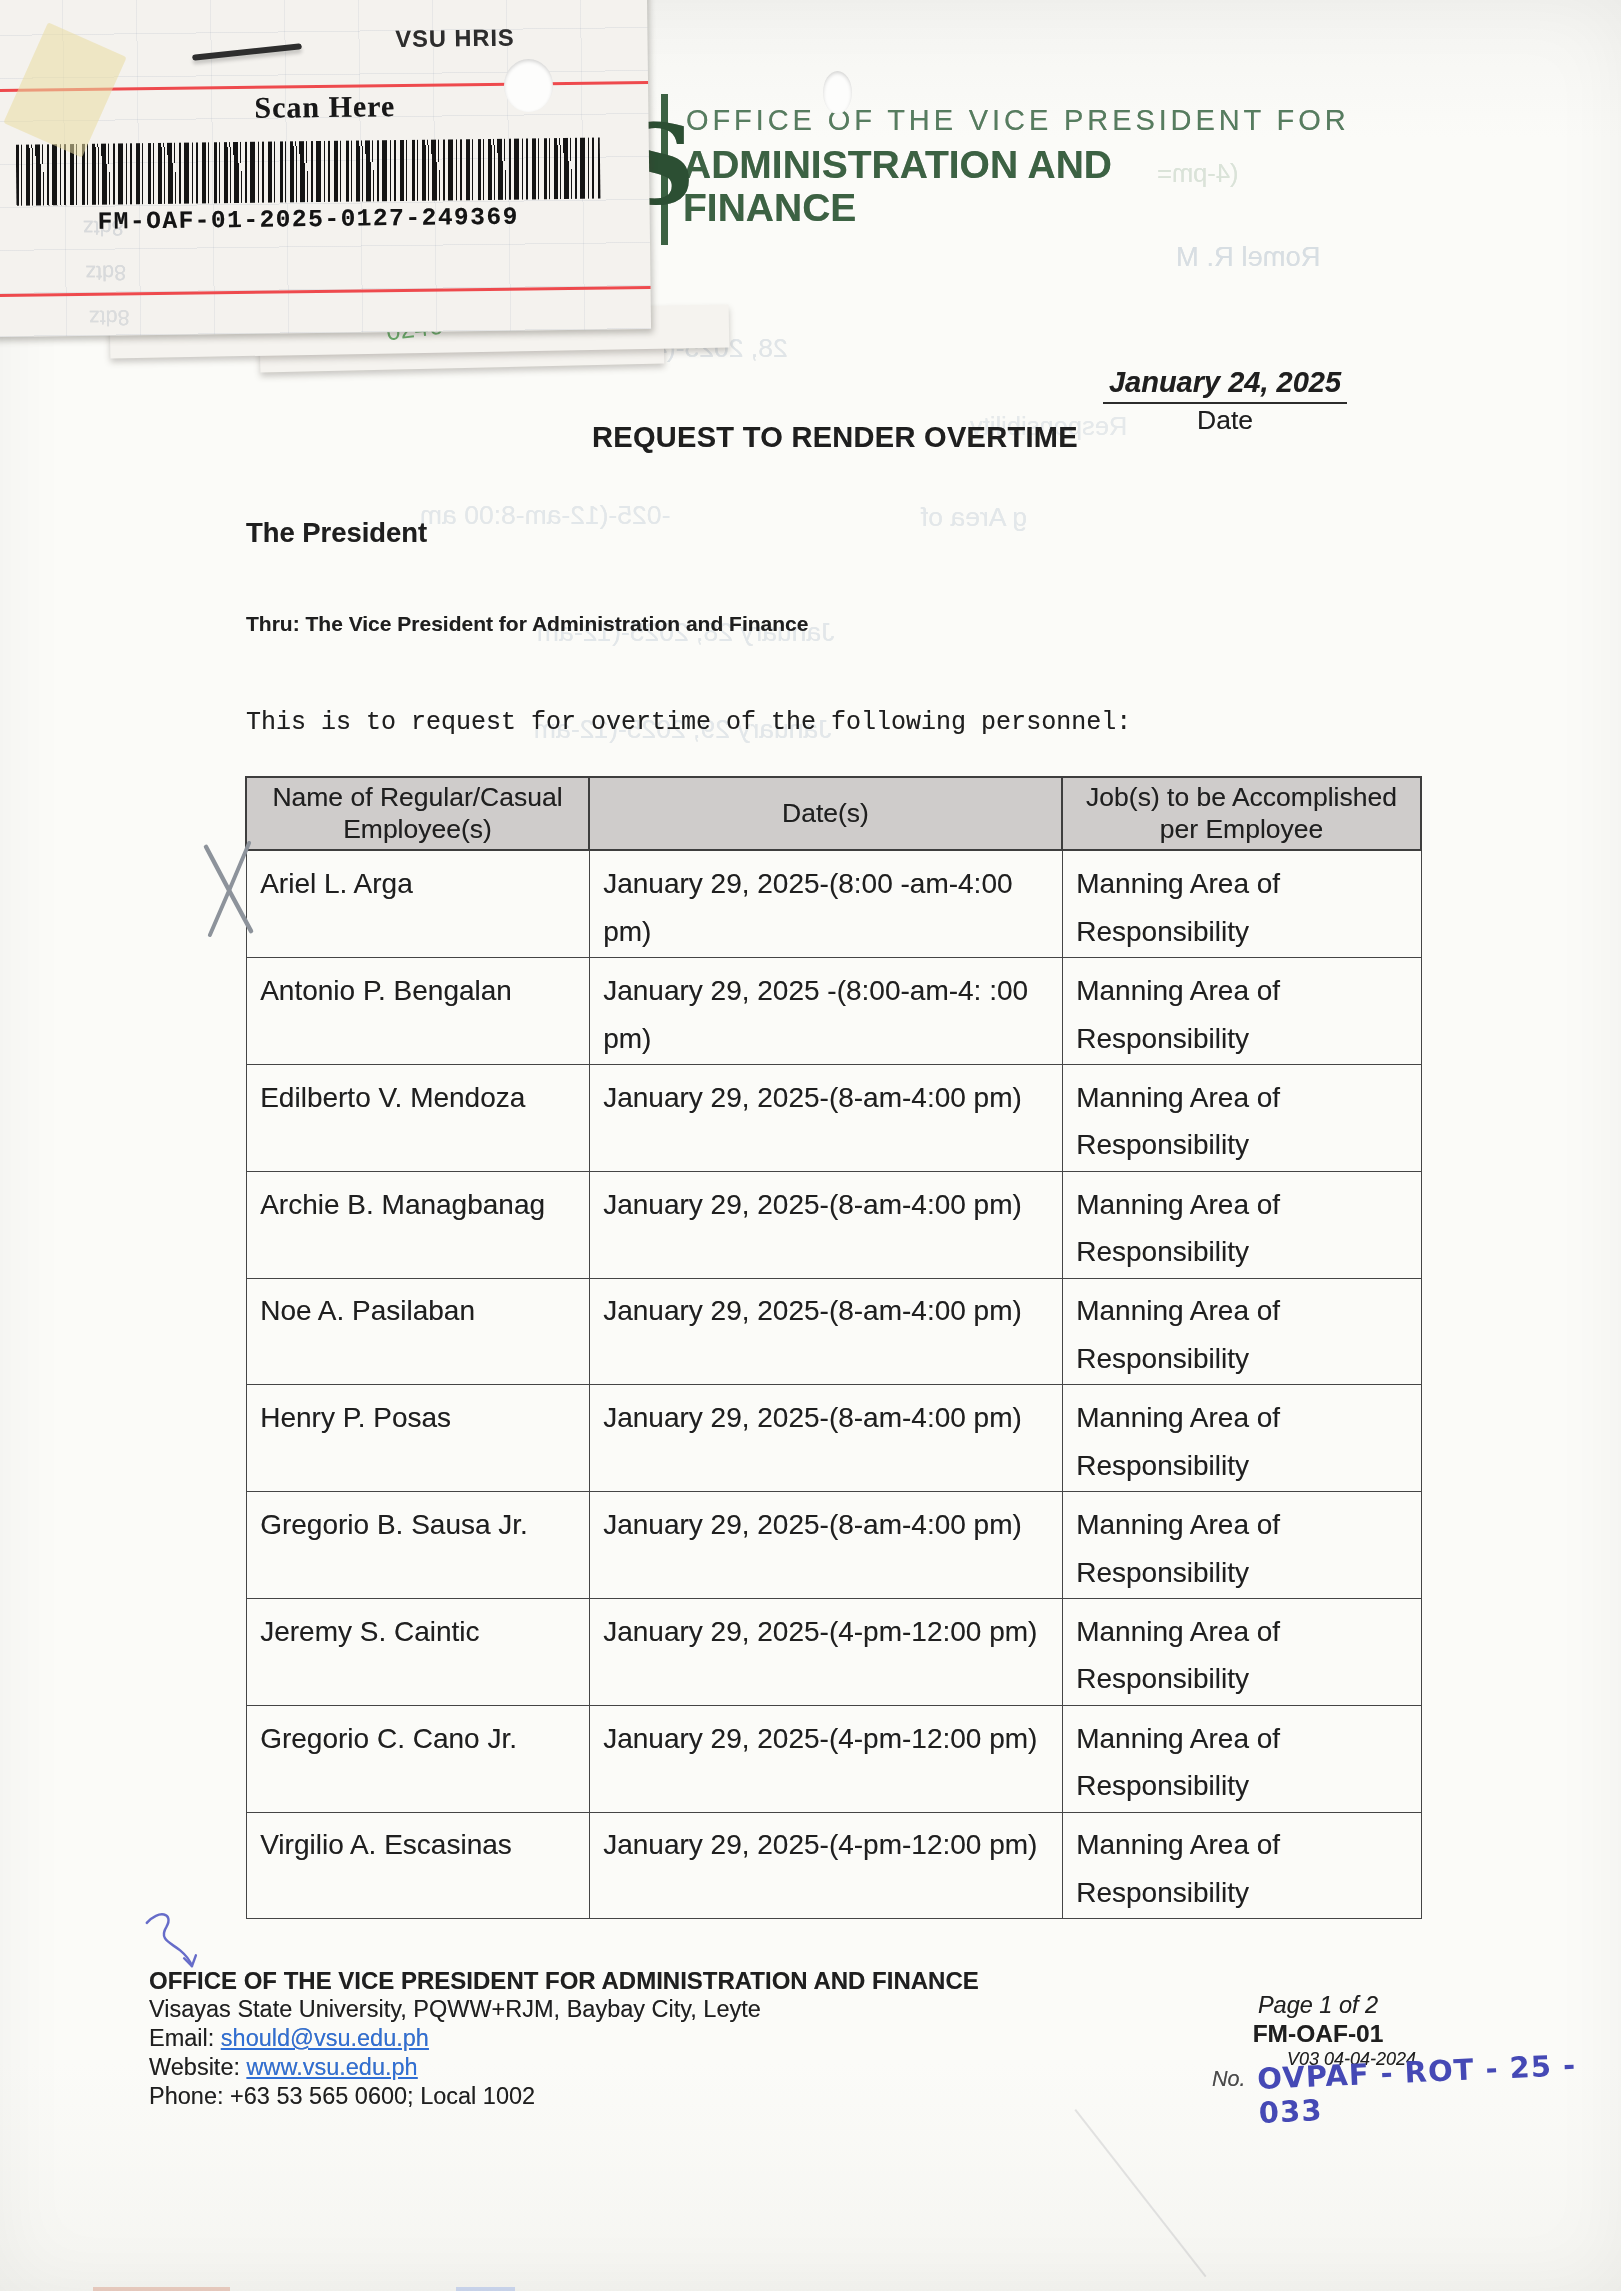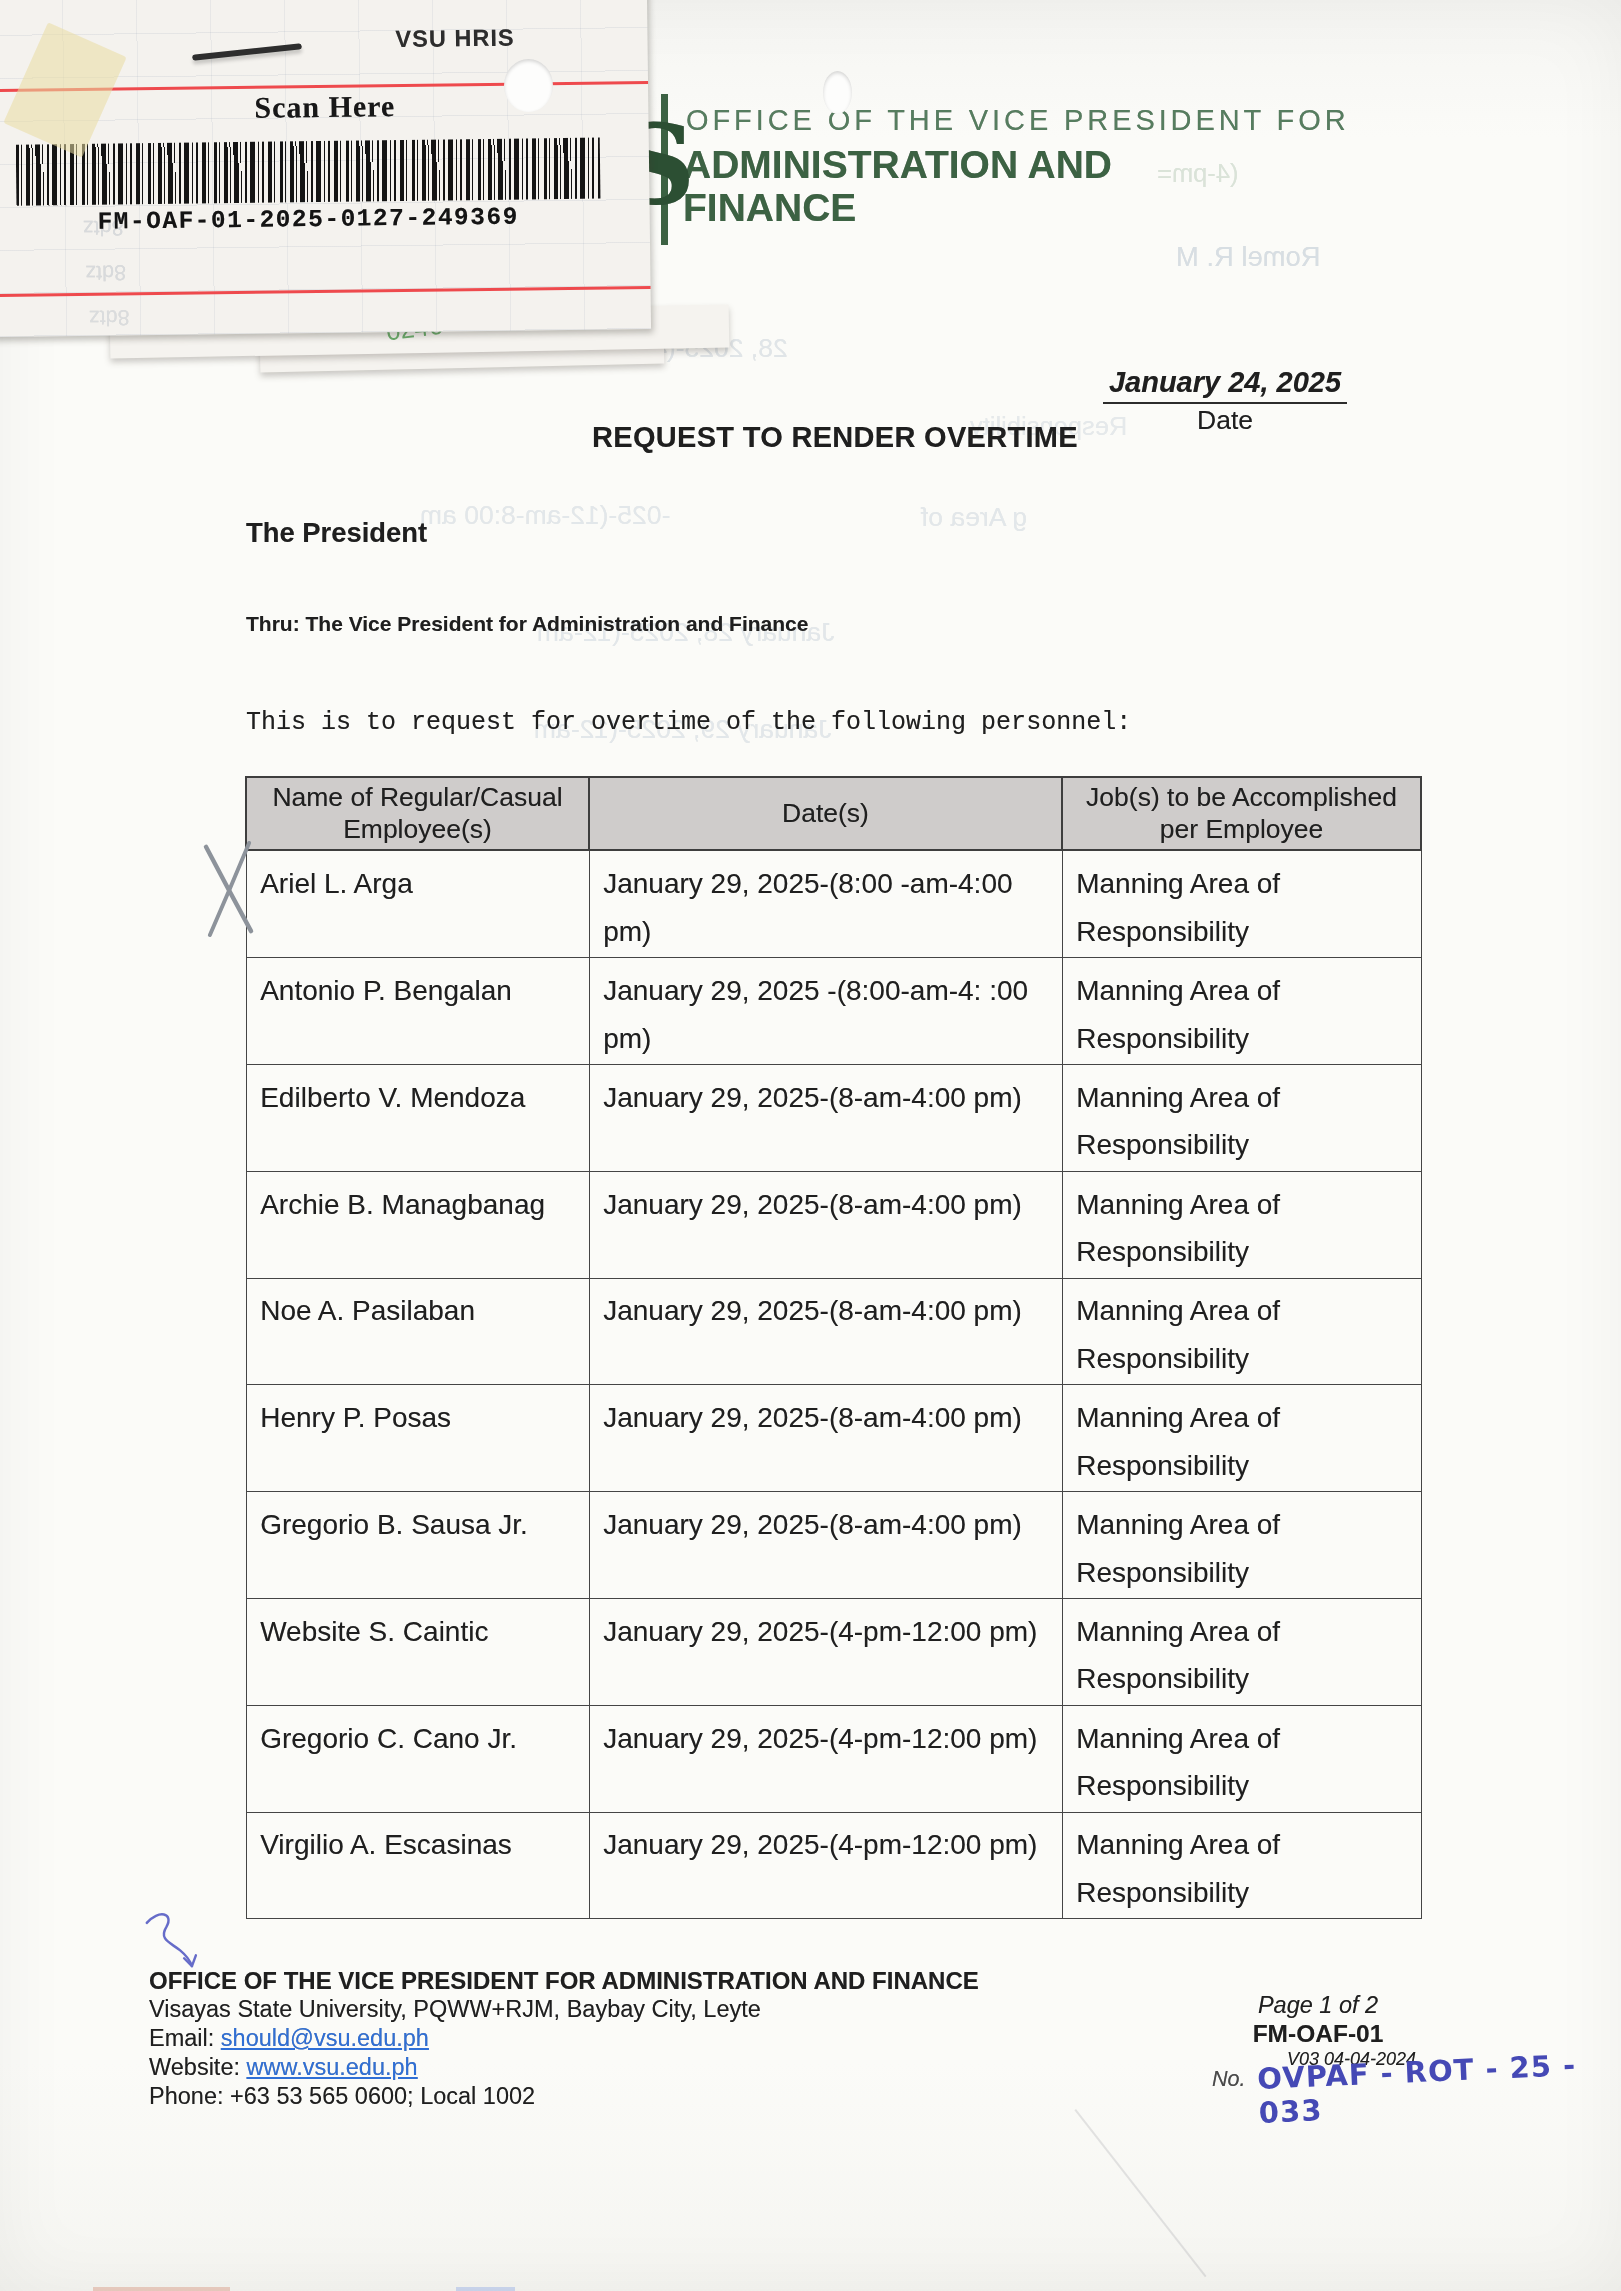--- a/index.html
+++ b/index.html
@@ -193,21 +193,21 @@
       <td>Manning Area of
 Responsibility</td>
     </tr>
     <tr>
       <td>Gregorio B. Sausa Jr.</td>
       <td class="date">January 29, 2025-(8-am-4:00 pm)</td>
       <td>Manning Area of
 Responsibility</td>
     </tr>
     <tr>
-      <td>Website S. Caintic</td>
+      <td>Jeremy S. Caintic</td>
       <td class="date">January 29, 2025-(4-pm-12:00 pm)</td>
       <td>Manning Area of
 Responsibility</td>
     </tr>
     <tr>
       <td>Gregorio C. Cano Jr.</td>
       <td class="date">January 29, 2025-(4-pm-12:00 pm)</td>
       <td>Manning Area of
 Responsibility</td>
     </tr>

